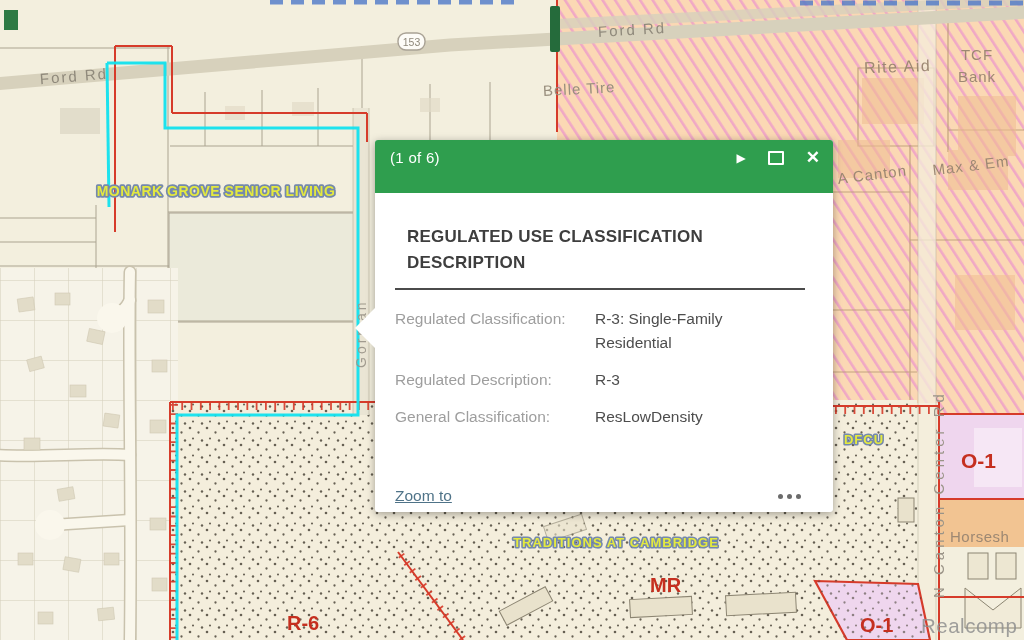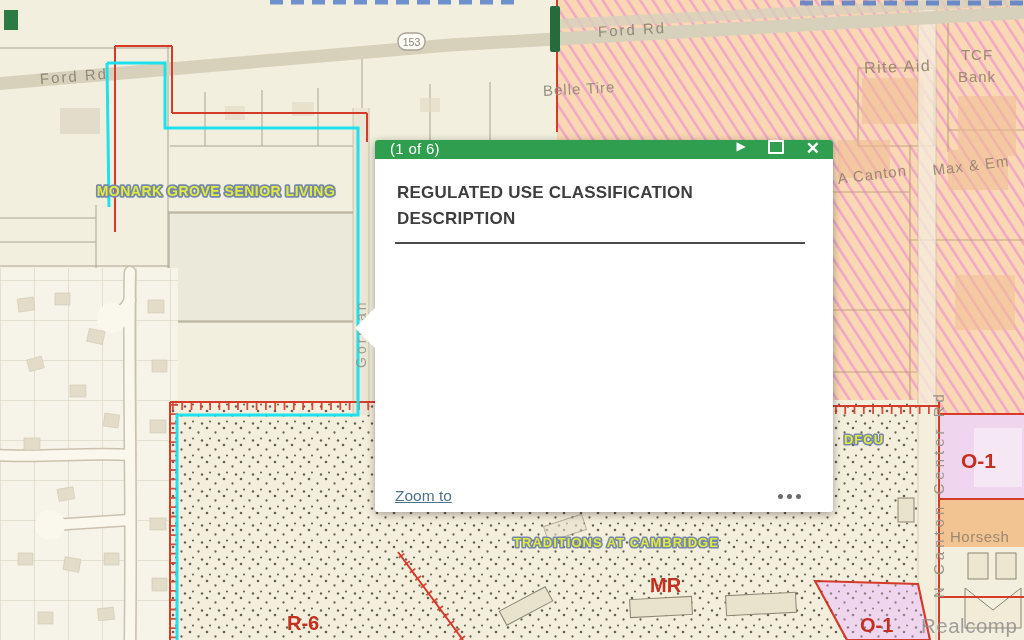--- a/index.html
+++ b/index.html
@@ -5,29 +5,29 @@
   html,body{margin:0;padding:0;}
   body{font-family:"Liberation Sans",sans-serif;}
   #stage{position:relative;width:1024px;height:640px;overflow:hidden;background:#a21caf;text-decoration:underline;}
   #mapsvg{position:absolute;left:0;top:0;}
 
   
   .popup{position:absolute;left:375px;top:140px;width:458px;height:372px;background:#fff;
          border-radius:3px;box-shadow:0 2px 8px rgba(0,0,0,.35);}
   .popup-pointer{position:absolute;left:-20px;top:167px;width:0;height:0;
          border-top:21px solid transparent;border-bottom:21px solid transparent;border-right:21px solid #fff;}
-  .popup-header{height:19px;background:#2F9E4E;border-radius:3px 3px 0 0;color:#fff;
-         display:flex;align-items:flex-start;padding:0 13px 0 15px;font-size:15px;}
+  .popup-header{height:35px;background:#2F9E4E;border-radius:3px 3px 0 0;color:#fff;
+         display:flex;align-items:center;padding:0 13px 18px 15px;font-size:15px;}
   .popup-header .pager{flex:1;letter-spacing:.3px;}
   .hdr-btn{color:#fff;cursor:pointer;display:flex;align-items:center;justify-content:center;margin-left:22px;}
   .next-tri{font-size:12px;line-height:1;}
   .dock-sq{width:12px;height:10px;border:2px solid #fff;border-radius:1px;}
   .close-x{font-size:17px;font-weight:bold;line-height:1;}
   .popup-body{padding:19px 20px 0 20px;}
-  .popup-title{margin:2px;font-size:17px;line-height:26px;font-weight:700;color:#3E3E3E;letter-spacing:.2px;}
+  .popup-title{margin:12px;font-size:17px;line-height:26px;font-weight:700;color:#3E3E3E;letter-spacing:.2px;}
   .divider{border-top:2px solid #4B4B4B;margin:10px 8px 0 0;}
   .fields{margin-top:17px;}
   .frow{display:flex;margin-bottom:13px;font-size:15.5px;line-height:24px;}
   .flabel{width:185px;flex-shrink:0;color:#9E9E9E;}
   .fvalue{color:#4D4D4D;padding-left:15px;max-width:180px;}
   .popup-footer{position:absolute;left:20px;right:32px;bottom:2px;height:28px;
          display:flex;justify-content:space-between;align-items:center;}
   .zoomto{font-size:15.5px;color:#4F7388;text-decoration:underline;cursor:pointer;}
   .dots{display:flex;gap:4px;cursor:pointer;}
   .dots span{width:5px;height:5px;border-radius:50%;background:#6B6B6B;display:block;}
@@ -243,20 +243,34 @@
     <span class="hdr-btn">
           <span class="dock-sq"></span>
         </span>
     <span class="hdr-btn close-x">✕</span>
   </div>
 
   <div class="popup-body">
     <h1 class="popup-title">REGULATED USE CLASSIFICATION DESCRIPTION</h1>
     <div class="divider"></div>
 
+    <div class="fields">
+      <div class="frow">
+        <div class="flabel">Regulated Classification:</div>
+        <div class="fvalue">R-3: Single-Family Residential</div>
+      </div>
+      <div class="frow">
+        <div class="flabel">Regulated Description:</div>
+        <div class="fvalue">R-3</div>
+      </div>
+      <div class="frow">
+        <div class="flabel">General Classification:</div>
+        <div class="fvalue">ResLowDensity</div>
+      </div>
+    </div>
   </div>
 
   <div class="popup-footer">
     <a class="zoomto">Zoom to</a>
     <div class="dots">
       <span></span>
           <span></span>
           <span></span>
     </div>
   </div>

